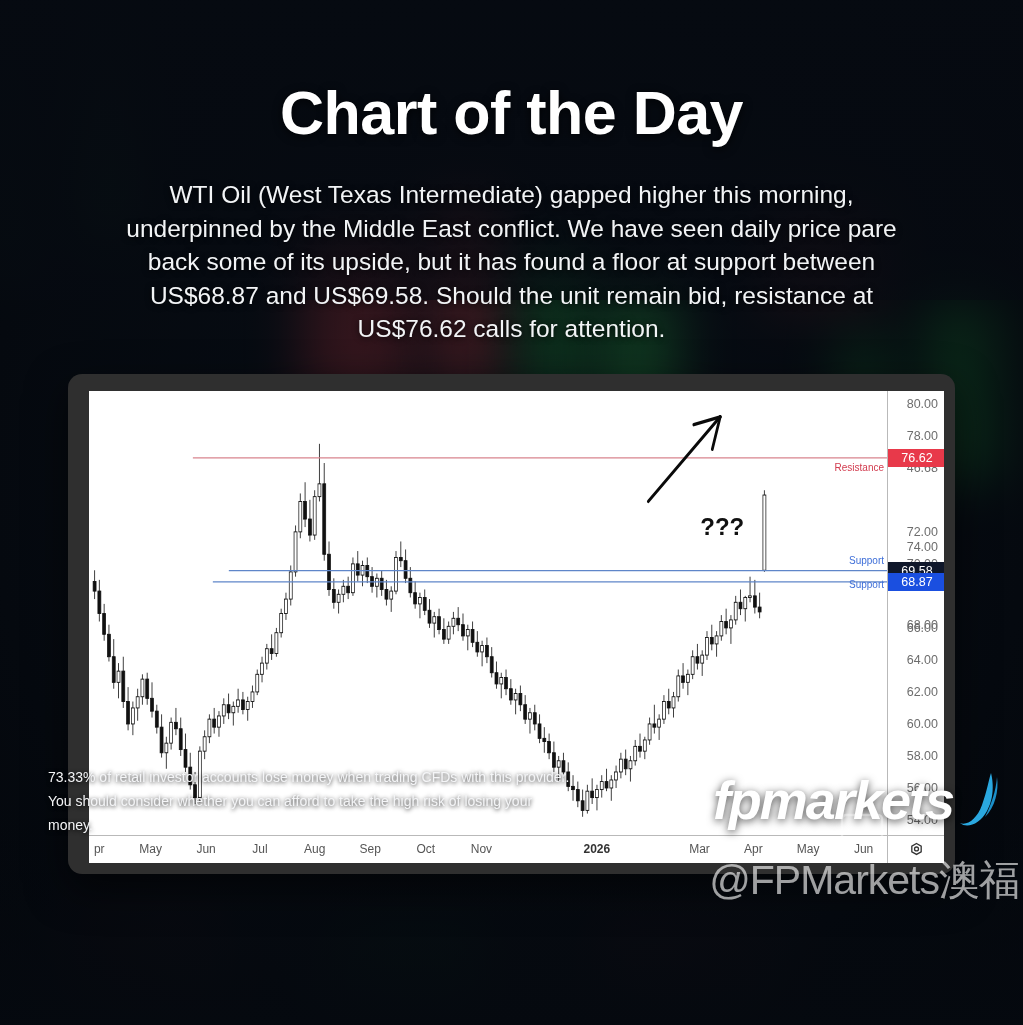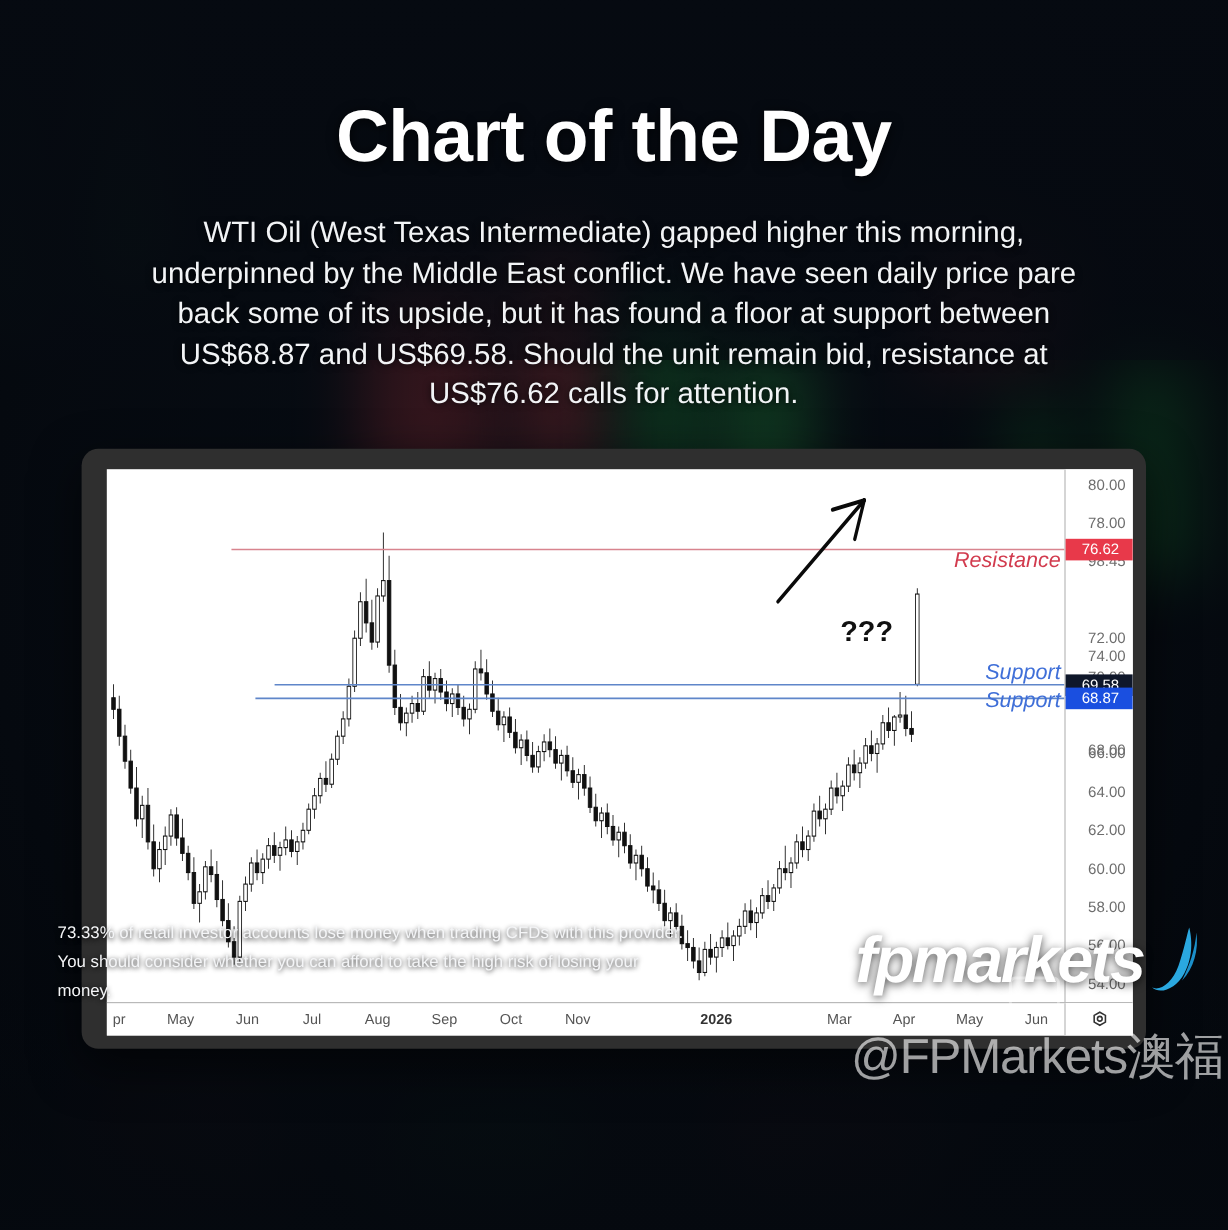--- a/index.html
+++ b/index.html
@@ -58,21 +58,21 @@
   #time-axis{position:absolute;left:0;right:0;bottom:0;height:27px;
      border-top:1px solid #b9b9b9;background:#fff;}
   .ttick{position:absolute;top:6px;transform:translateX(-50%);
      font-size:12px;color:#555;white-space:nowrap;}
   .ttick.year{font-weight:bold;color:#333;}
   #axis-corner{position:absolute;right:0;bottom:0;width:56px;height:27px;
      border-left:1px solid #b9b9b9;background:#fff;
      display:flex;align-items:center;justify-content:center;}
 
   
-  .lvl-label{position:absolute;font-size:18px;white-space:nowrap;transform:translateY(-50%);font-style:italic;}
+  .lvl-label{position:absolute;font-size:10px;white-space:nowrap;transform:translateY(-50%);}
   .lvl-res{color:#d23b4e;}
   .lvl-sup{color:#3f6fd8;}
   .qmark{position:absolute;font-size:24px;font-weight:bold;color:#111;}
 
   
   #footer{position:absolute;left:0;right:0;bottom:0;height:150px;z-index:7;}
   #disclaimer{position:absolute;left:48px;top:-110px;width:525px;
      font-size:14px;line-height:24px;color:#f4f5f7;
      text-shadow:0 1px 4px rgba(0,0,0,.9);}
   #brand{position:absolute;right:18px;top:-108px;display:flex;align-items:center;}
@@ -416,21 +416,21 @@
           <div class="lvl-label lvl-res" style="right: 4px; top: 17.036%;">Resistance</div>
           <div class="lvl-label lvl-sup" style="right: 4px; top: 37.9597%;">Support</div>
           <div class="lvl-label lvl-sup" style="right: 4px; top: 43.3137%;">Support</div>
         </div>
       <div class="qmark" id="qmark" style="left: 76.5%; top: 27.3381%;">???</div>
     </div>
 
     <div id="price-axis">
         <div class="ptick" style="top: 2.8777%;">80.00</div>
         <div class="ptick" style="top: 10.0719%;">78.00</div>
-        <div class="ptick" style="top: 17.2662%;">98.45</div>
+        <div class="ptick" style="top: 17.2662%;">46.68</div>
         <div class="ptick" style="top: 24.4604%; margin-top: 47px;">74.00</div>
         <div class="ptick" style="top: 31.6547%;">72.00</div>
         <div class="ptick" style="top: 38.8489%;">70.00</div>
         <div class="ptick" style="top: 46.0432%; margin-top: 29px;">68.00</div>
         <div class="ptick" style="top: 53.2374%;">66.00</div>
         <div class="ptick" style="top: 60.4317%;">64.00</div>
         <div class="ptick" style="top: 67.6259%;">62.00</div>
         <div class="ptick" style="top: 74.8201%;">60.00</div>
         <div class="ptick" style="top: 82.0144%;">58.00</div>
         <div class="ptick" style="top: 89.2086%; text-align: center;">56.00</div>

